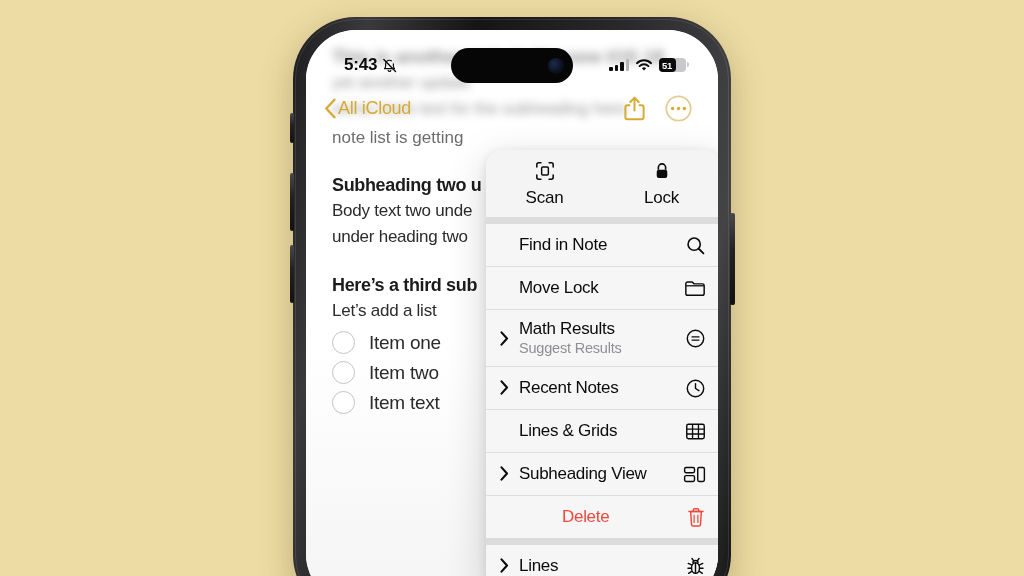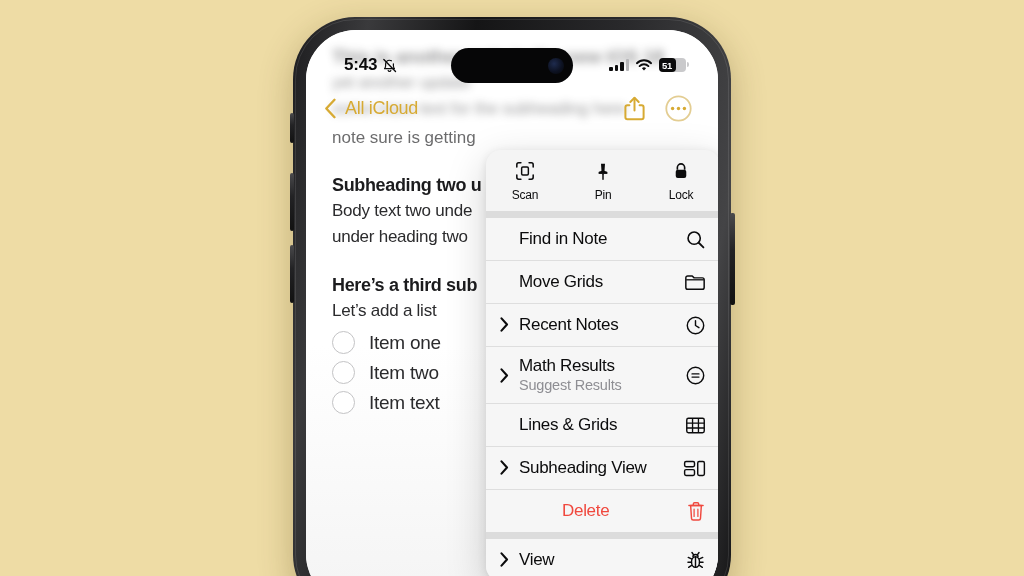--- a/index.html
+++ b/index.html
@@ -207,21 +207,21 @@
     left: 0; right: 0; top: 56px;
     height: 44px;
     display: flex;
     align-items: center;
     justify-content: space-between;
     padding: 0 26px 0 18px;
     box-sizing: border-box;
     z-index: 7;
   }
   #back-button {
-    display: flex; align-items: flex-start; gap: 8px;
+    display: flex; align-items: flex-start; gap: 1px;
     color: #d7aa33;
   }
   #back-button .lbl {
     font-size: 18px;
     letter-spacing: -.3px;
     color: #d7aa33;
   }
   #nav-right { display: flex; align-items: center; gap: 20px; }
   .nav-ic { color: #d7aa33; display: flex; }
 
@@ -244,21 +244,21 @@
     background: #f4f4f4;
   }
   .action {
     flex: 1;
     padding: 11px 0 9px;
     display: flex;
     flex-direction: column;
     align-items: center;
     gap: 7px;
   }
-  .action .lbl { font-size: 12px; letter-spacing: -.2px; color: #0b0b0c; }
+  .action .lbl { font-size: 17px; letter-spacing: -.2px; color: #0b0b0c; }
   .sep-thick { height: 7px; background: #dcdcdc; }
   .menu-row {
     display: flex;
     align-items: center;
     justify-content: center;
     padding: 0 14px 0 14px;
     min-height: 42px;
     background: #f6f6f6;
     border-top: 0.5px solid #dedede;
   }
@@ -299,21 +299,21 @@
 
     <div id="note-body">
 
       <div class="note-blur-top">
         <div class="nb-h">This is another note in the new iOS 18</div>
         <div class="nb-p">yet another update</div>
         <div class="nb-p">some more text for the subheading here</div>
       </div>
 
       <div class="note-scroll">
-        <div class="note-line-clip">note sure is getting</div>
+        <div class="note-line-clip">note list is getting</div>
 
         <div class="note-h">Subheading two u</div>
         <div class="note-p">Body text two unde</div>
         <div class="note-p">under heading two</div>
 
         <div class="note-h">Here’s a third sub</div>
         <div class="note-p">Let’s add a list</div>
 
         <div class="checkitem">
           <div class="checkbox"></div>
@@ -402,30 +402,20 @@
           <span style="display:flex;">
             <svg width="20" height="20" viewBox="0 0 22 22" fill="none">
               <path d="M2 6.5V4a2 2 0 0 1 2-2h2.5M15.5 2H18a2 2 0 0 1 2 2v2.5M20 15.5V18a2 2 0 0 1-2 2h-2.5M6.5 20H4a2 2 0 0 1-2-2v-2.5" stroke="#0b0b0c" stroke-width="1.7" stroke-linecap="round"></path>
               <rect x="7.3" y="6.6" width="7.4" height="8.8" rx="1.3" stroke="#0b0b0c" stroke-width="1.6"></rect>
             </svg>
           </span>
           <span class="lbl">Scan</span>
         </div>
         <div class="action">
           <span style="display:flex;">
-            <svg width="20" height="20" viewBox="0 0 22 22" fill="#0b0b0c">
-              <path d="M11 1.5 11 3 h2.2 l-.5 7.6 3.1 2.2 v1.3 H6.2 v-1.3 l3.1-2.2 L8.8 3 H11 Z"></path>
-              <rect x="10.2" y="13.8" width="1.6" height="7" rx=".8"></rect>
-              <rect x="6.2" y="11.6" width="9.6" height="2.4" rx="1"></rect>
-            </svg>
-          </span>
-          <span class="lbl">Pin</span>
-        </div>
-        <div class="action">
-          <span style="display:flex;">
             <svg width="20" height="20" viewBox="0 0 22 22" fill="none">
               <path d="M7 9.6V7.2a4 4 0 0 1 8 0v2.4" stroke="#0b0b0c" stroke-width="1.8"></path>
               <rect x="5.2" y="9.6" width="11.6" height="9.2" rx="2.3" fill="#0b0b0c"></rect>
             </svg>
           </span>
           <span class="lbl">Lock</span>
         </div>
       </div>
 
       <div class="sep-thick"></div>
@@ -442,66 +432,66 @@
             <circle cx="9.6" cy="9.6" r="6.4" stroke="#0b0b0c" stroke-width="1.7"></circle>
             <path d="M14.4 14.4 19.3 19.3" stroke="#0b0b0c" stroke-width="1.9" stroke-linecap="round"></path>
           </svg>
         </span>
       </div>
 
       <div class="menu-row">
         <div class="left">
           <div class="chev"></div>
           <div class="texts">
-            <span class="title">Move Grids</span>
+            <span class="title">Move Lock</span>
           </div>
         </div>
         <span class="ic">
           <svg width="22" height="20" viewBox="0 0 24 20" fill="none">
             <path d="M2 5.5a2 2 0 0 1 2-2h5l2 2h9a2 2 0 0 1 2 2v8.5a2 2 0 0 1-2 2H4a2 2 0 0 1-2-2v-10.5Z" stroke="#0b0b0c" stroke-width="1.6" stroke-linejoin="round"></path>
             <path d="M2.4 7.6h19.2" stroke="#0b0b0c" stroke-width="1.4"></path>
           </svg>
         </span>
       </div>
 
-      <div class="menu-row">
+      <div class="menu-row tall">
         <div class="left">
           <div class="chev">
             <svg width="9" height="15" viewBox="0 0 9 15" fill="none">
               <path d="M1.5 1.4 7 7.5l-5.5 6.1" stroke="#0b0b0c" stroke-width="2.1" stroke-linecap="round" stroke-linejoin="round"></path>
             </svg>
           </div>
           <div class="texts">
-            <span class="title">Recent Notes</span>
+            <span class="title">Math Results</span>
+            <span class="sub">Suggest Results</span>
           </div>
         </div>
         <span class="ic">
           <svg width="21" height="21" viewBox="0 0 22 22" fill="none">
             <circle cx="11" cy="11" r="8.6" stroke="#0b0b0c" stroke-width="1.5"></circle>
-            <path d="M11 5.9V11l3.6 2.3" stroke="#0b0b0c" stroke-width="1.5" stroke-linecap="round" stroke-linejoin="round"></path>
-          </svg>
-        </span>
-      </div>
-
-      <div class="menu-row tall">
+            <path d="M7.4 9.3h7.2M7.4 12.7h7.2" stroke="#0b0b0c" stroke-width="1.5" stroke-linecap="round"></path>
+          </svg>
+        </span>
+      </div>
+
+      <div class="menu-row">
         <div class="left">
           <div class="chev">
             <svg width="9" height="15" viewBox="0 0 9 15" fill="none">
               <path d="M1.5 1.4 7 7.5l-5.5 6.1" stroke="#0b0b0c" stroke-width="2.1" stroke-linecap="round" stroke-linejoin="round"></path>
             </svg>
           </div>
           <div class="texts">
-            <span class="title">Math Results</span>
-            <span class="sub">Suggest Results</span>
+            <span class="title">Recent Notes</span>
           </div>
         </div>
         <span class="ic">
           <svg width="21" height="21" viewBox="0 0 22 22" fill="none">
             <circle cx="11" cy="11" r="8.6" stroke="#0b0b0c" stroke-width="1.5"></circle>
-            <path d="M7.4 9.3h7.2M7.4 12.7h7.2" stroke="#0b0b0c" stroke-width="1.5" stroke-linecap="round"></path>
+            <path d="M11 5.9V11l3.6 2.3" stroke="#0b0b0c" stroke-width="1.5" stroke-linecap="round" stroke-linejoin="round"></path>
           </svg>
         </span>
       </div>
 
       <div class="menu-row">
         <div class="left">
           <div class="chev"></div>
           <div class="texts">
             <span class="title">Lines &amp; Grids</span>
           </div>
@@ -554,21 +544,21 @@
       <div class="sep-thick"></div>
 
       <div class="menu-row first">
         <div class="left">
           <div class="chev">
             <svg width="9" height="15" viewBox="0 0 9 15" fill="none">
               <path d="M1.5 1.4 7 7.5l-5.5 6.1" stroke="#0b0b0c" stroke-width="2.1" stroke-linecap="round" stroke-linejoin="round"></path>
             </svg>
           </div>
           <div class="texts">
-            <span class="title">View</span>
+            <span class="title">Lines</span>
           </div>
         </div>
         <span class="ic">
           <svg width="21" height="21" viewBox="0 0 22 22" fill="none">
             <ellipse cx="11" cy="12.6" rx="4.2" ry="5.6" stroke="#0b0b0c" stroke-width="1.5"></ellipse>
             <path d="M8.3 7.4a2.7 2.7 0 0 1 5.4 0" stroke="#0b0b0c" stroke-width="1.5"></path>
             <path d="M11 7.2v11M6.8 9.4 3.4 7.8M15.2 9.4l3.4-1.6M6.8 12.8H3.1M15.2 12.8h3.7M6.9 16.1 3.8 18.1M15.1 16.1l3.1 2M8.9 4.8 7.3 2.6M13.1 4.8l1.6-2.2" stroke="#0b0b0c" stroke-width="1.5" stroke-linecap="round"></path>
           </svg>
         </span>
       </div>

